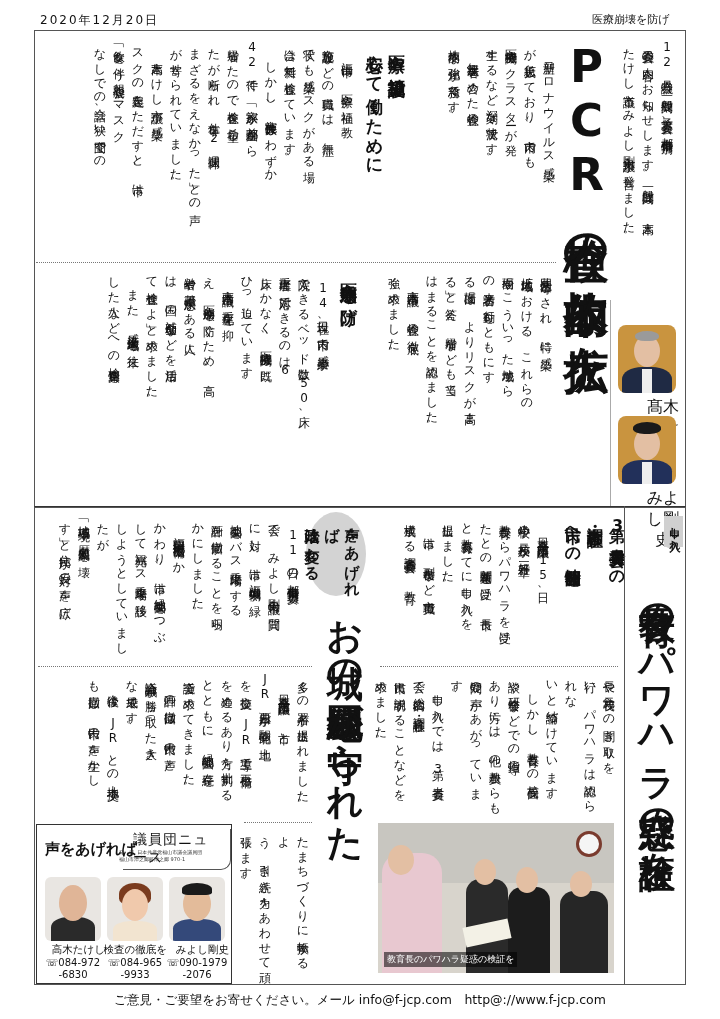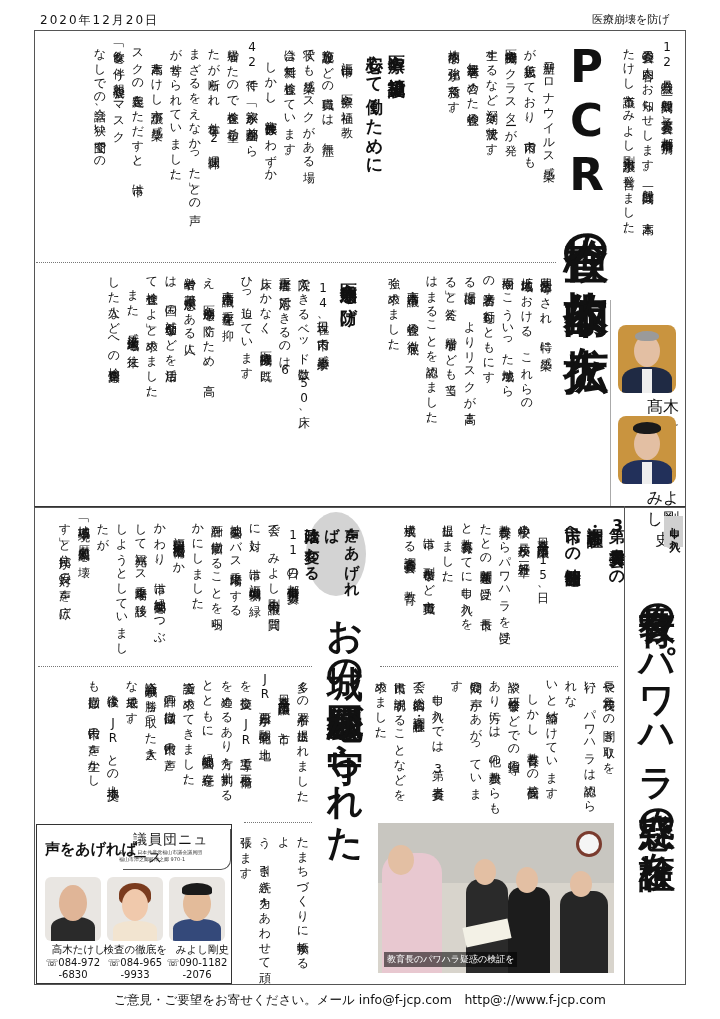--- a/index.html
+++ b/index.html
@@ -282,18 +282,18 @@
 
   <div class="mtel" style="left:4px;">
     <span>☏</span><span>084-972</span><br>
     <span>-6830</span>
   </div>
   <div class="mtel" style="left:66px;">
     <span>☏</span><span>084-965</span><br>
     <span>-9933</span>
   </div>
   <div class="mtel" style="left:128px;">
-    <span>☏</span><span>090-1182</span><br>
+    <span>☏</span><span>090-1979</span><br>
     <span>-2076</span>
   </div>
 </div>
 
 <div class="footer">ご意見・ご要望をお寄せください。メール info@f-jcp.com　http@://www.f-jcp.com</div>
 
 </body></html>

